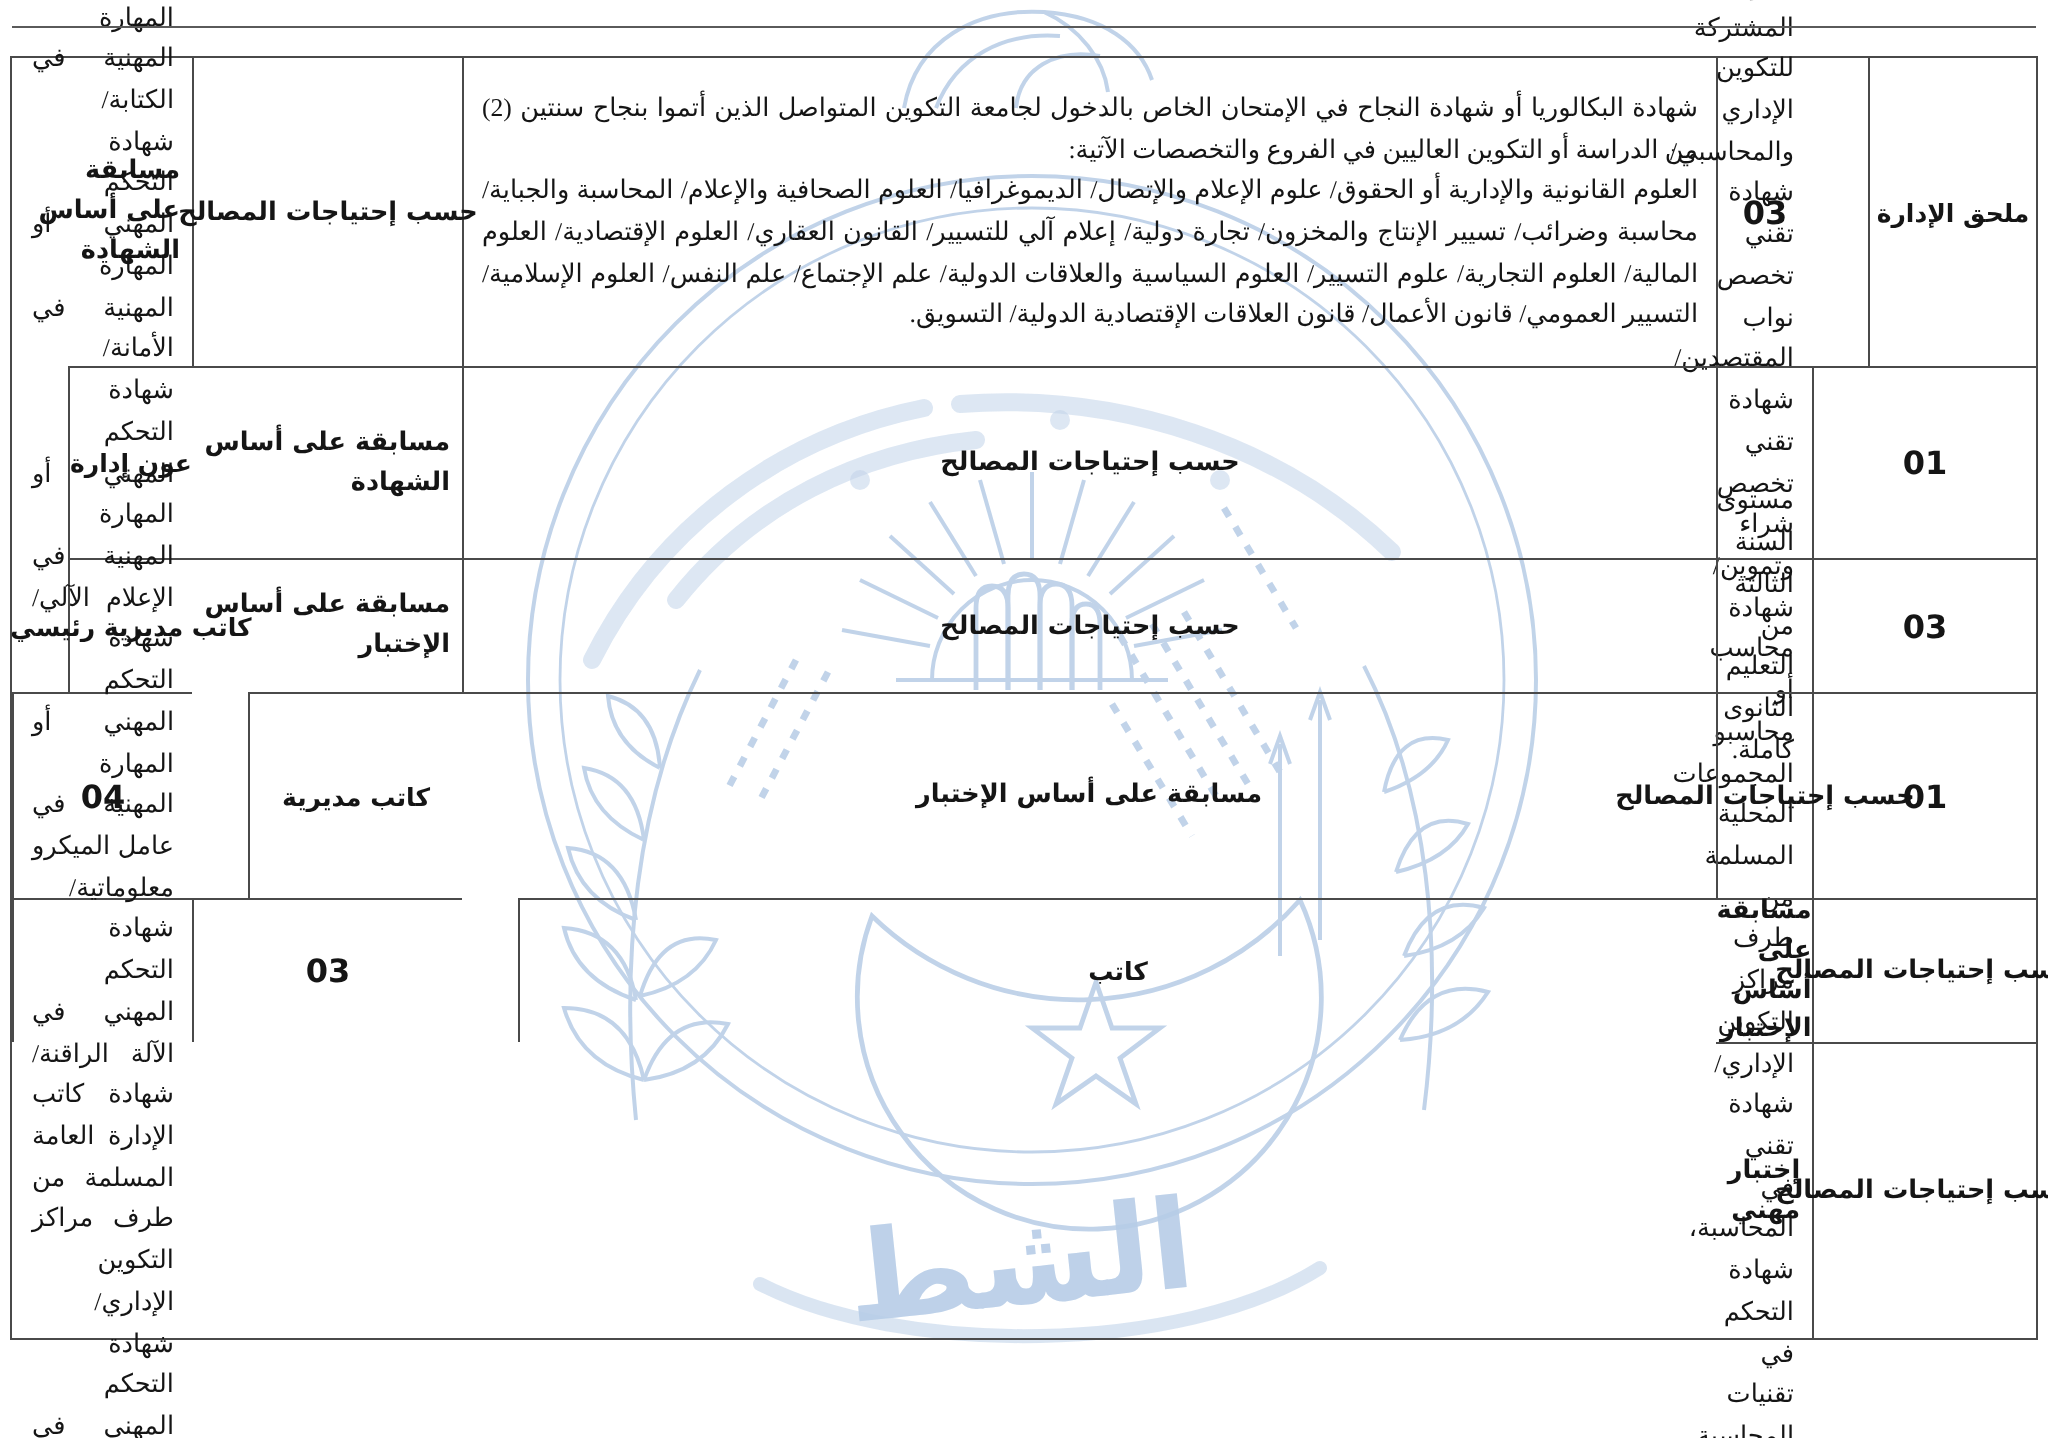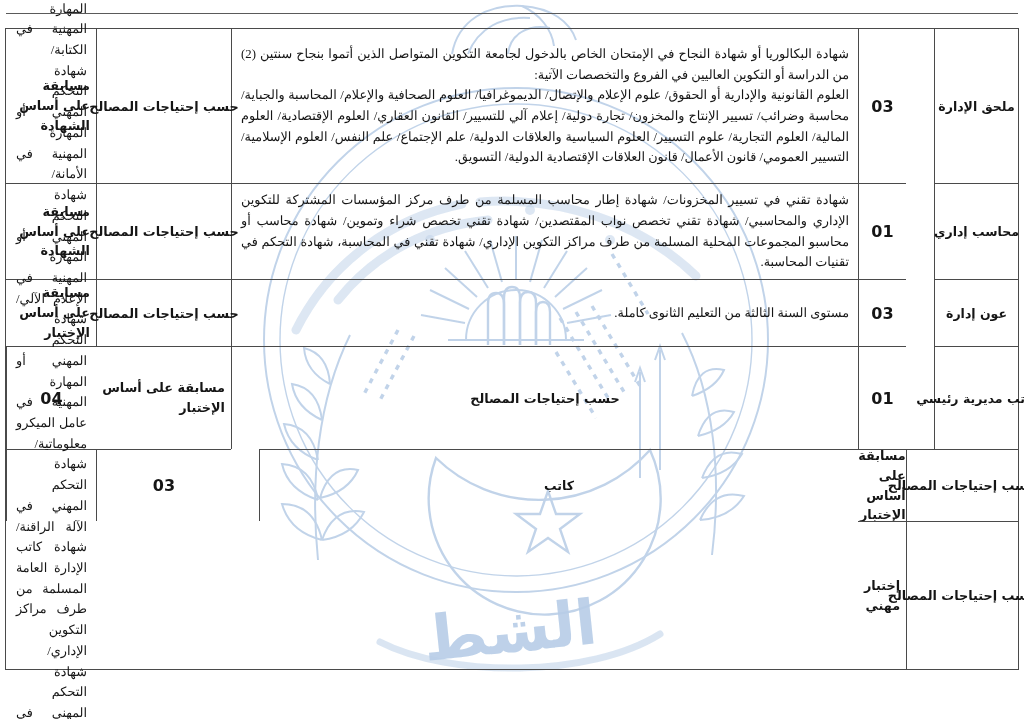--- a/index.html
+++ b/index.html
@@ -155,41 +155,41 @@
 
     <div class="cell c-title no-t">ملحق الإدارة</div>
     <div class="cell c-count no-t">03</div>
     <div class="cell c-req no-t">
         <div class="req-text">شهادة البكالوريا أو شهادة النجاح في الإمتحان الخاص بالدخول لجامعة التكوين المتواصل الذين أتموا بنجاح سنتين (2) من الدراسة أو التكوين العاليين في الفروع والتخصصات الآتية:
 العلوم القانونية والإدارية أو الحقوق/ علوم الإعلام والإتصال/ الديموغرافيا/ العلوم الصحافية والإعلام/ المحاسبة والجباية/ محاسبة وضرائب/ تسيير الإنتاج والمخزون/ تجارة دولية/ إعلام آلي للتسيير/ القانون العقاري/ العلوم الإقتصادية/ العلوم المالية/ العلوم التجارية/ علوم التسيير/ العلوم السياسية والعلاقات الدولية/ علم الإجتماع/ علم النفس/ العلوم الإسلامية/ التسيير العمومي/ قانون الأعمال/ قانون العلاقات الإقتصادية الدولية/ التسويق.</div>
       </div>
     <div class="cell c-needs no-t">حسب إحتياجات المصالح</div>
     <div class="cell c-mode no-t no-l">مسابقة على أساس الشهادة</div>
 
-    <div class="cell c-title">محاسب إداري</div>
     <div class="cell c-count">01</div>
     <div class="cell c-req">
         <div class="req-text">شهادة تقني في تسيير المخزونات/ شهادة إطار محاسب المسلمة من طرف مركز المؤسسات المشتركة للتكوين الإداري والمحاسبي/ شهادة تقني تخصص نواب المقتصدين/ شهادة تقني تخصص شراء وتموين/ شهادة محاسب أو محاسبو المجموعات المحلية المسلمة من طرف مراكز التكوين الإداري/ شهادة تقني في المحاسبة، شهادة التحكم في تقنيات المحاسبة.</div>
       </div>
     <div class="cell c-needs">حسب إحتياجات المصالح</div>
     <div class="cell c-mode no-l">مسابقة على أساس الشهادة</div>
 
     <div class="cell c-title">عون إدارة</div>
     <div class="cell c-count">03</div>
     <div class="cell c-req">
         <div class="req-text">مستوى السنة الثالثة من التعليم الثانوى كاملة.</div>
       </div>
     <div class="cell c-needs">حسب إحتياجات المصالح</div>
     <div class="cell c-mode no-l">مسابقة على أساس الإختبار</div>
 
     <div class="cell c-title">كاتب مديرية رئيسي</div>
     <div class="cell c-count">01</div>
     <div class="cell c-needs">حسب إحتياجات المصالح</div>
     <div class="cell c-mode no-l">مسابقة على أساس الإختبار</div>
 
+    <div class="cell c-title">كاتب مديرية</div>
     <div class="cell c-count">04</div>
     <div class="cell c-needs">حسب إحتياجات المصالح</div>
     <div class="cell c-mode no-l">مسابقة على أساس الإختبار</div>
 
     <div class="cell c-title">كاتب</div>
     <div class="cell c-count">03</div>
     <div class="cell c-req">
         <div class="req-text">شهادة التحكم المهني أو المهارة المهنية في الكتابة/ شهادة التحكم المهني أو المهارة المهنية في الأمانة/ شهادة التحكم المهني أو المهارة المهنية في الإعلام الآلي/ شهادة التحكم المهني أو المهارة المهنية في عامل الميكرو معلوماتية/ شهادة التحكم المهني في الآلة الراقنة/ شهادة كاتب الإدارة العامة المسلمة من طرف مراكز التكوين الإداري/ شهادة التحكم المهني في مختزل راقن/ شهادة تكوين في المكتبية مدته ستة (6) أشهر على الأقل متحصل عليها على أساس شهادة السنة الثانية ثانوي كاملة من مؤسسات تكوينية عمومية أوخاصة.</div>
       </div>
     <div class="cell c-needs">حسب إحتياجات المصالح</div>

